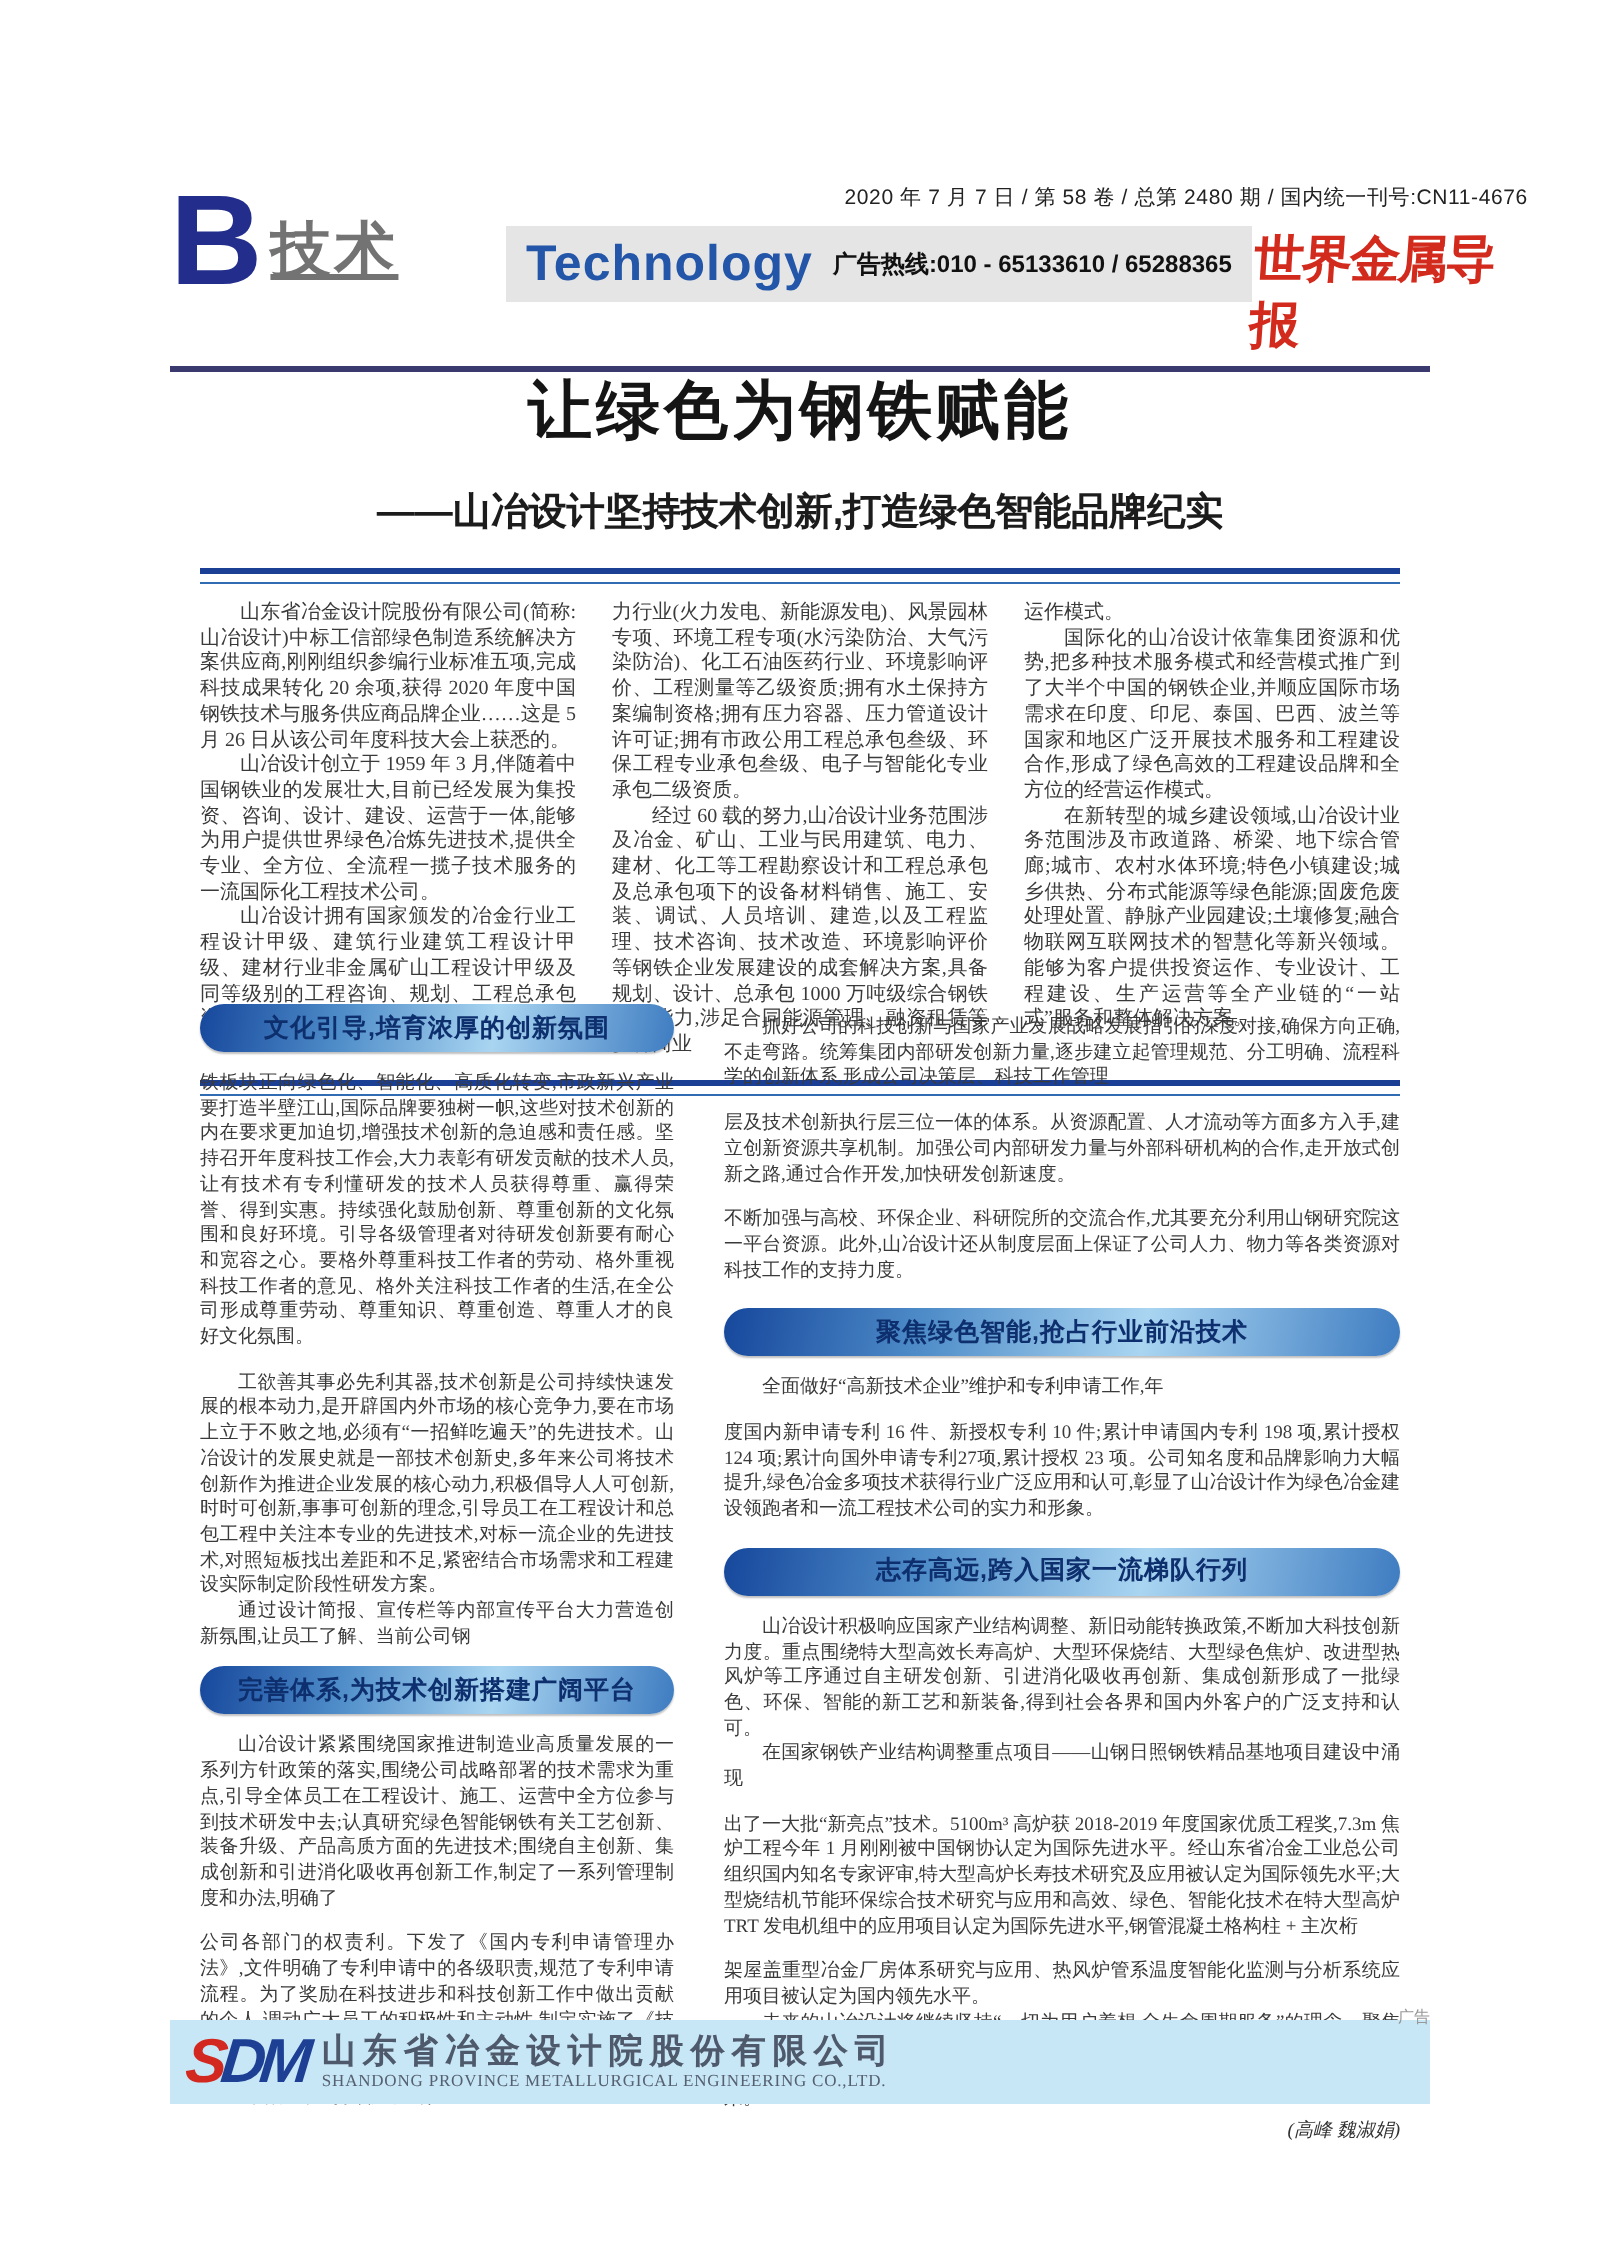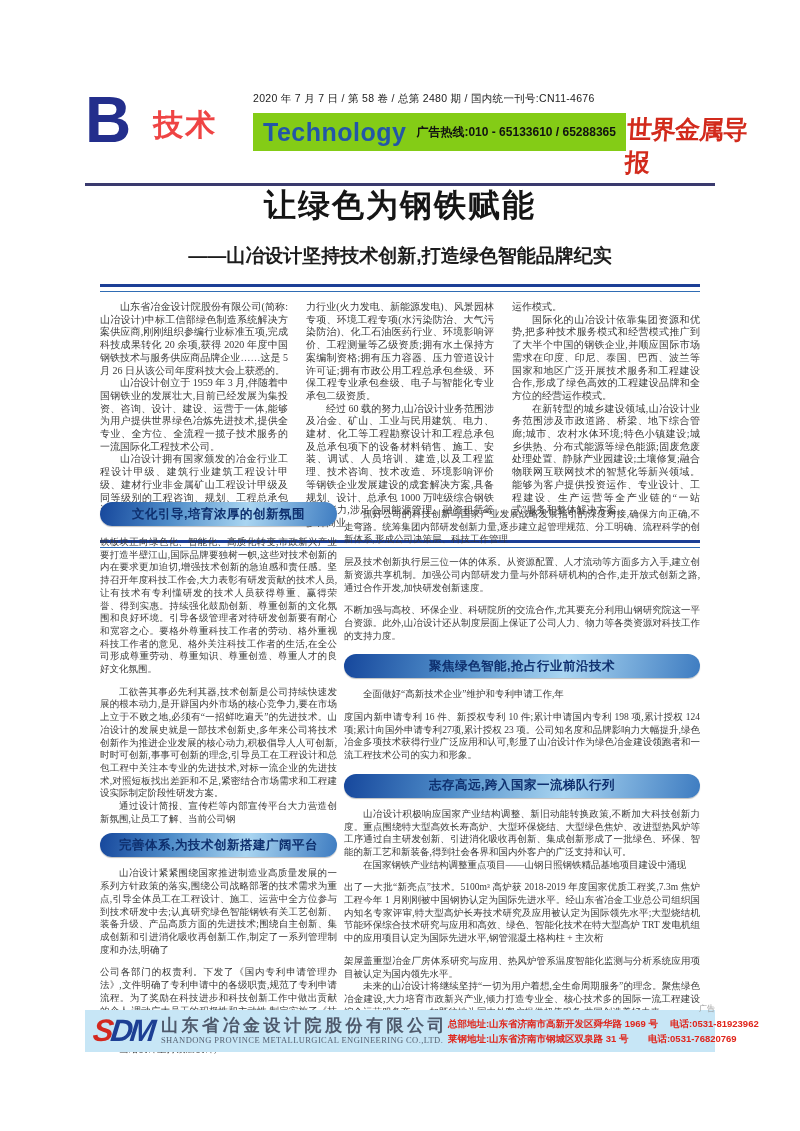--- a/index.html
+++ b/index.html
@@ -4,27 +4,27 @@
 <style>
   html,body{margin:0;padding:0;background:#e8e8e8;}
   .page{position:relative;width:800px;height:1131px;background:#ffffff;margin:0 auto;
         font-family:"Liberation Serif","DejaVu Serif",serif;color:#333;overflow:hidden;}
   
   .header{position:absolute;top:92px;left:85px;width:630px;}
   .header-row{display:flex;align-items:flex-start;}
   .b-block{display:flex;align-items:flex-end;width:168px;flex:none;}
   .b-letter{font-family:"Liberation Sans",sans-serif;font-size:64px;line-height:56px;
             font-weight:900;color:#232e8c;}
-  .b-cn{font-family:"Liberation Sans",sans-serif;font-size:30px;font-weight:900;color:#ef4444;
-        margin-left:22px;margin-bottom:2px;letter-spacing:2px;}
+  .b-cn{font-family:"Liberation Sans",sans-serif;font-size:30px;font-weight:900;color:#737373;
+        margin-left:4px;margin-bottom:2px;letter-spacing:2px;text-decoration:underline;}
   .header-right{flex:1;display:flex;flex-direction:column;}
   .dateline{font-family:"Liberation Sans",sans-serif;font-size:10.5px;color:#222;
-            margin-bottom:7px;letter-spacing:.3px;}
+            text-align:right;margin-bottom:7px;letter-spacing:.3px;}
   .bar-row{display:flex;align-items:stretch;}
-  .tech-bar{flex:1;background:#84cc16;display:flex;align-items:center;padding:3px 10px;height:32px;}
+  .tech-bar{flex:1;background:#e5e5e5;display:flex;align-items:center;padding:3px 10px;height:32px;}
   .tech-en{font-family:"Liberation Sans",sans-serif;font-size:25px;font-weight:800;
            color:#2356a8;letter-spacing:.5px;}
   .tech-hotline{font-family:"Liberation Sans",sans-serif;font-size:12px;font-weight:700;
                 color:#111;margin-left:10px;white-space:nowrap;}
   .masthead{width:138px;flex:none;display:flex;align-items:center;justify-content:flex-end;}
   .masthead span{font-size:25px;font-weight:900;color:#d22a1c;letter-spacing:-1px;
                  font-family:"Liberation Serif",serif;transform:skewX(-4deg);}
   .head-rule{margin-top:4px;height:3px;background:#3a3a6e;}
   
   .title{position:absolute;top:184px;left:0;width:100%;text-align:center;
@@ -32,21 +32,21 @@
   .subtitle{position:absolute;top:243px;left:0;width:100%;text-align:center;
             font-family:"Liberation Sans",sans-serif;font-size:19px;font-weight:700;color:#1c1c1c;}
   
   .intro{position:absolute;top:284px;left:100px;width:600px;}
   .dbl-line{height:4px;border-top:3px solid #1c3f96;border-bottom:1.5px solid #2f6cb4;}
   .intro-cols{display:flex;gap:18px;padding:9px 0 10px 0;}
   .intro-col{flex:1;font-size:10px;line-height:12.7px;text-align:justify;color:#3a3a3a;}
   .intro-col p{margin:0;text-indent:2em;}
   .intro-col p.noind{text-indent:0;}
   
-  .bodygrid{position:absolute;top:502px;left:100px;width:600px;display:flex;gap:7px;
+  .bodygrid{position:absolute;top:502px;left:100px;width:600px;display:flex;gap:25px;
             align-items:flex-start;}
   .region-left{width:237px;flex:none;}
   .region-right{flex:1;}
   .pill{height:24px;border-radius:13px;display:flex;align-items:center;justify-content:center;
         background:linear-gradient(100deg,#16479c 0%,#4f8dc9 30%,#a9d5f1 62%,#3e7cc1 100%);
         font-family:"Liberation Sans",sans-serif;font-size:12.5px;font-weight:800;color:#0e2f6e;
         letter-spacing:.5px;box-shadow:0 1px 1px rgba(0,0,0,.25);}
   .colblock{display:flex;gap:10px;flex-direction:column;}
   .bcol{flex:1;font-size:9.5px;line-height:12.7px;text-align:justify;color:#3a3a3a;}
   .bcol p{margin:0;text-indent:2em;}
@@ -192,26 +192,16 @@
   </div>
 
   <div class="footer">
     <div class="ad-tag">广告</div>
     <div class="footer-band">
       <div class="sdm"><span class="s">S</span><span class="d">D</span><span class="m">M</span></div>
       <div class="co-block">
         <div class="co-cn">山东省冶金设计院股份有限公司</div>
         <div class="co-en">SHANDONG PROVINCE METALLURGICAL ENGINEERING CO.,LTD.</div>
       </div>
-      <div class="contact">
-        <div class="crow">
-          <span class="addr">总部地址:山东省济南市高新开发区舜华路 1969 号</span>
-          <span class="tel">电话:0531-81923962</span>
-        </div>
-        <div class="crow">
-          <span class="addr">莱钢地址:山东省济南市钢城区双泉路 31 号</span>
-          <span class="tel">电话:0531-76820769</span>
-        </div>
-      </div>
     </div>
   </div>
 
 </div>
 
 </body></html>

